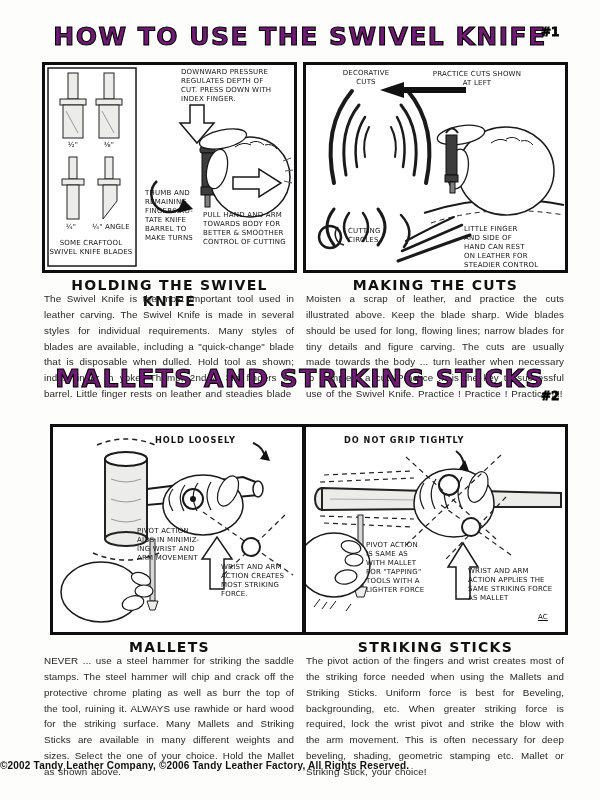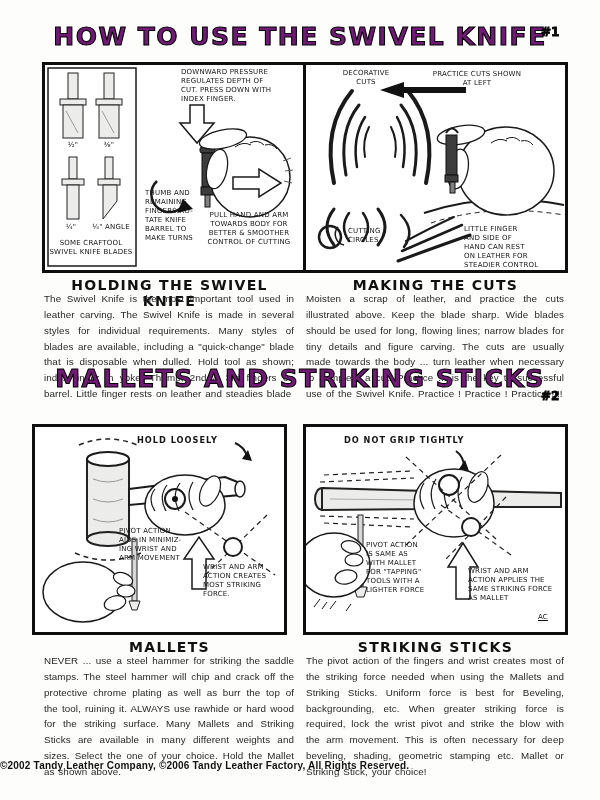--- a/index.html
+++ b/index.html
@@ -33,21 +33,21 @@
 </head>
 <body>
 
 <div class="page">
 
   <div class="title-row" style="top:22px;">
     <span class="title">HOW TO USE THE SWIVEL KNIFE</span>
   </div>
   <div class="sec-num" style="left:541px;top:24px;">#1</div>
 
-  <div class="panel" style="left:42px;top:62px;width:249px;height:205px;padding-left:36px;">
+  <div class="panel" style="left:42px;top:62px;width:249px;height:205px;">
     <svg width="249" height="205" viewBox="0 0 249 205">
       <g>
         <rect x="3" y="3" width="88" height="198" class="ink" stroke-width="1.5"></rect>
         <rect x="23" y="8" width="10" height="26" class="metal"></rect>
           <rect x="15" y="34" width="26" height="6" class="metal"></rect>
           <rect x="18" y="40" width="20" height="33" class="metal"></rect>
         <rect x="59" y="8" width="10" height="26" class="metal"></rect>
           <rect x="51" y="34" width="26" height="6" class="metal"></rect>
           <rect x="54" y="40" width="20" height="33" class="metal"></rect>
         <rect x="24" y="92" width="8" height="22" class="metal"></rect>
@@ -93,21 +93,21 @@
     <div class="ann center" style="left:6px;top:158px;width:40px;">¼"</div>
     <div class="ann center" style="left:40px;top:158px;width:52px;">¼" ANGLE</div>
     <div class="ann center" style="left:4px;top:174px;width:84px;">SOME CRAFTOOL
 SWIVEL KNIFE BLADES</div>
     <div class="ann" style="left:100px;top:124px;width:60px;">THUMB AND
 REMAINING
 FINGERS RO-
 TATE KNIFE
 BARREL TO
 MAKE TURNS</div>
-    <div class="ann" style="left:158px;top:146px;width:92px;text-align:center;">PULL HAND AND ARM
+    <div class="ann" style="left:158px;top:146px;width:92px;">PULL HAND AND ARM
 TOWARDS BODY FOR
 BETTER &amp; SMOOTHER
 CONTROL OF CUTTING</div>
   </div>
 
   <div class="panel" style="left:303px;top:62px;width:259px;height:205px;">
     <svg width="259" height="205" viewBox="0 0 259 205">
       <g stroke-linecap="round">
         <path d="M28,118 Q16,62 46,26" class="ink" stroke-width="4"></path>
         <path d="M40,110 Q32,66 53,40" class="ink" stroke-width="3"></path>
@@ -163,21 +163,21 @@
   <div class="caption" style="left:42px;top:277px;width:255px;">HOLDING THE SWIVEL KNIFE</div>
   <div class="caption" style="left:303px;top:277px;width:265px;">MAKING THE CUTS</div>
   <div class="body-text" style="left:44px;top:291px;width:250px;">The Swivel Knife is the most important tool used in leather carving. The Swivel Knife is made in several styles for individual requirements. Many styles of blades are available, including a "quick-change" blade that is disposable when dulled. Hold tool as shown; index finger in yoke, Thumb, 2nd &amp; 3rd fingers on barrel. Little finger rests on leather and steadies blade</div>
   <div class="body-text" style="left:306px;top:291px;width:258px;">Moisten a scrap of leather, and practice the cuts illustrated above. Keep the blade sharp. Wide blades should be used for long, flowing lines; narrow blades for tiny details and figure carving. The cuts are usually made towards the body ... turn leather when necessary to complete a cut. Practice ... is the key to successful use of the Swivel Knife. Practice ! Practice ! Practice !!!!</div>
 
   <div class="title-row" style="top:364px;">
     <span class="title">MALLETS AND STRIKING STICKS</span>
   </div>
   <div class="sec-num" style="left:541px;top:388px;">#2</div>
 
-  <div class="panel" style="left:32px;top:424px;width:249px;height:205px;text-decoration:underline;">
+  <div class="panel" style="left:50px;top:424px;width:249px;height:205px;text-decoration:underline;">
     <svg width="249" height="205" viewBox="0 0 249 205">
       <g>
         <path d="M44,18 Q73,6 102,18" class="dash" stroke-width="1.5"></path>
         <path d="M40,126 Q73,140 106,126" class="dash" stroke-width="1.5"></path>
         <rect x="52" y="32" width="42" height="80" class="metal" stroke-width="2"></rect>
         <ellipse cx="73" cy="32" rx="21" ry="7" class="inkfill" stroke-width="2"></ellipse>
         <ellipse cx="73" cy="112" rx="21" ry="7" class="metal" stroke-width="2"></ellipse>
         <path d="M58,52 q15,6 30,0 M58,72 q15,6 30,0 M58,92 q15,6 30,0" stroke="#999" fill="none"></path>
         <polygon points="94,62 190,50 205,56 205,68 94,78" class="inkfill" stroke-width="2"></polygon>
         <ellipse cx="205" cy="62" rx="5" ry="8" class="inkfill" stroke-width="1.5"></ellipse>

